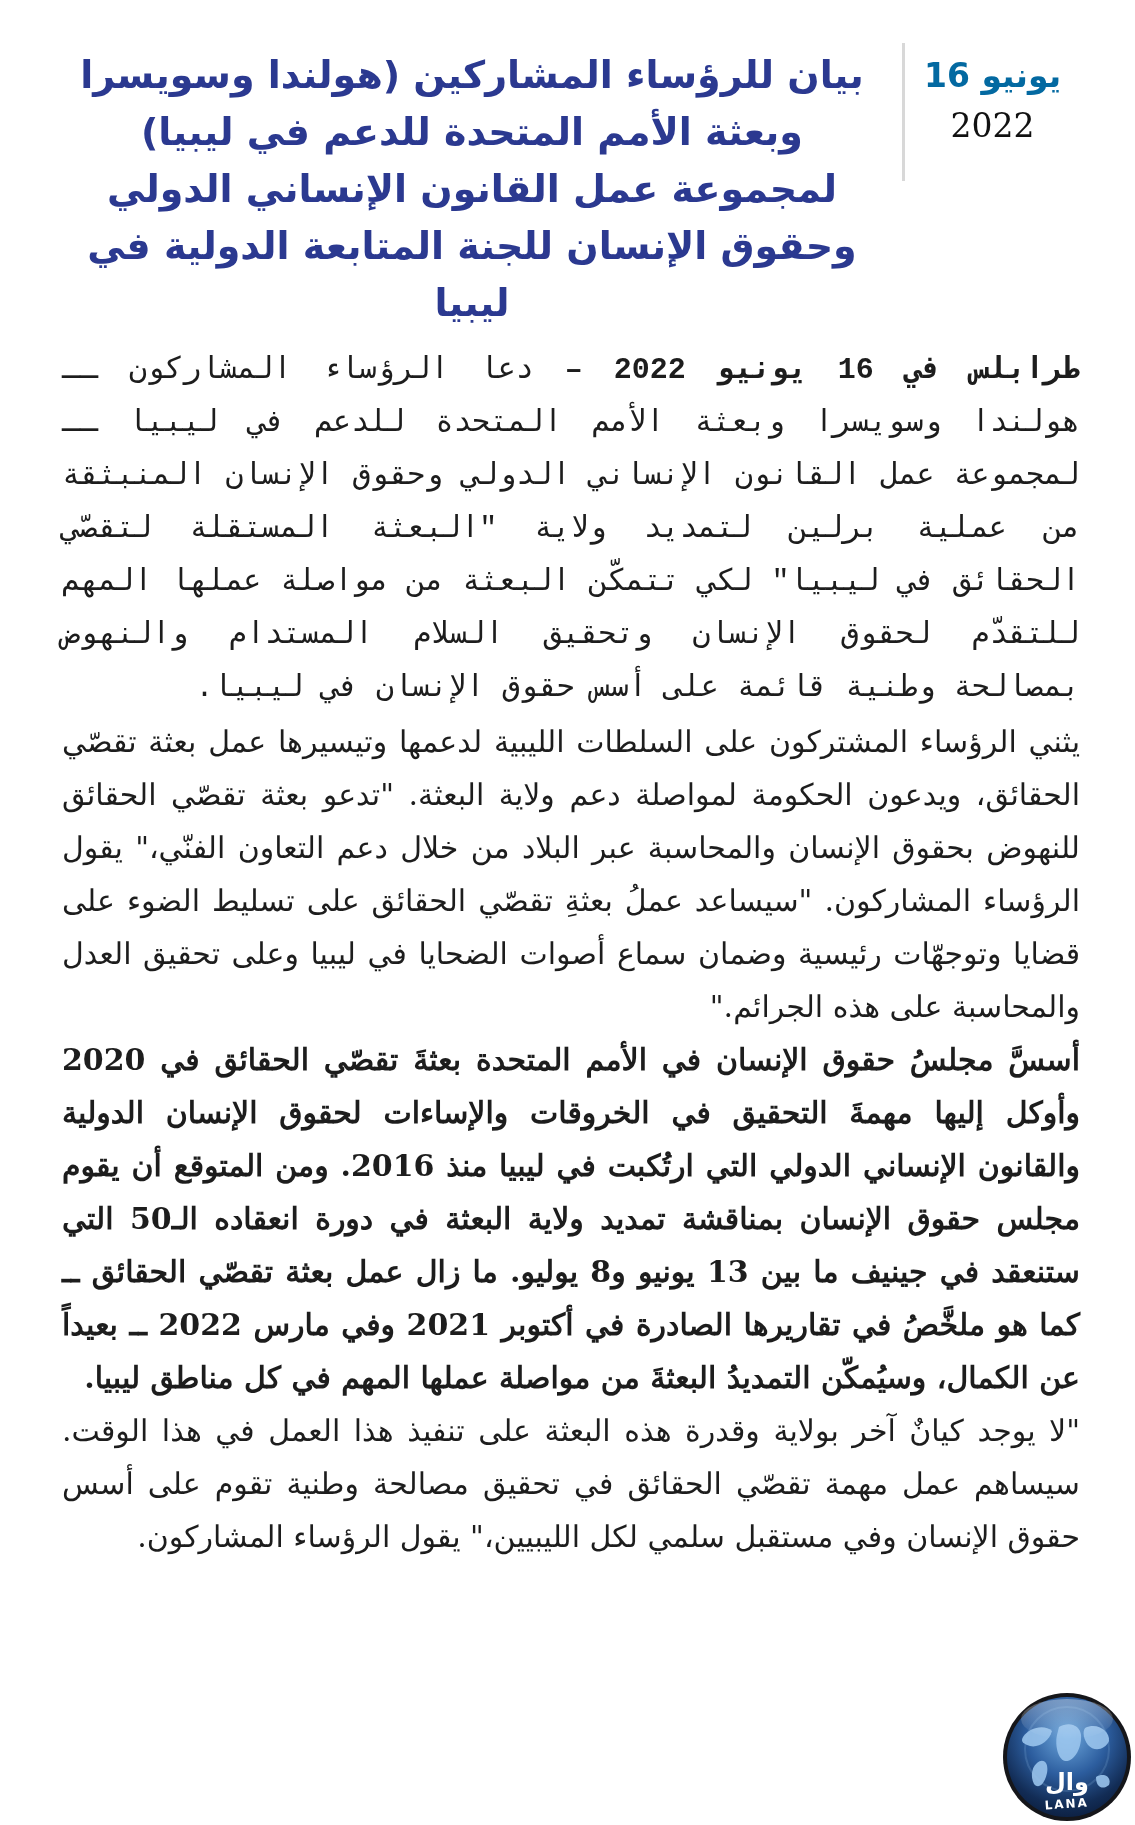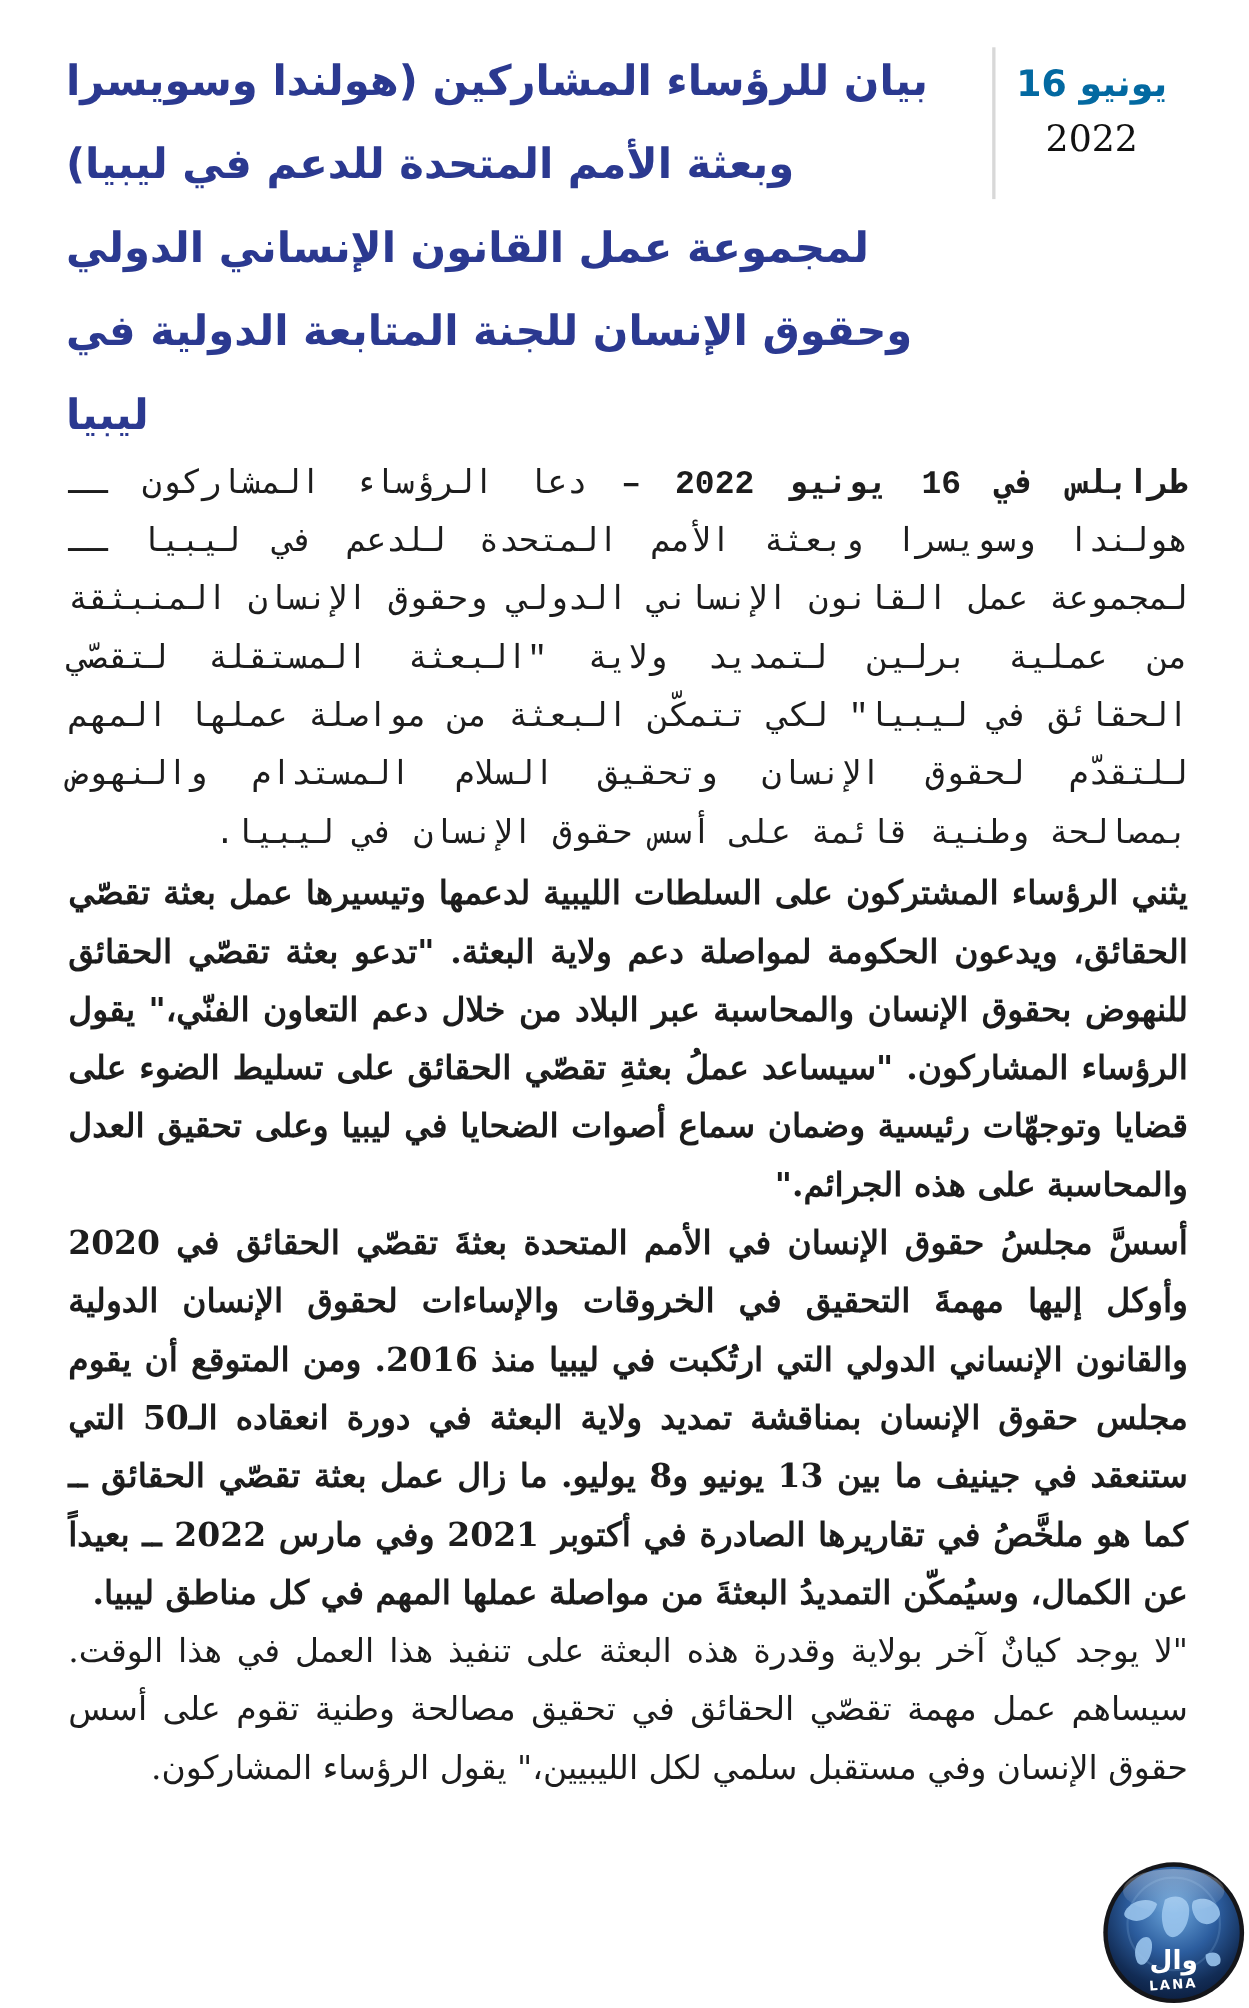--- a/index.html
+++ b/index.html
@@ -39,26 +39,26 @@
   }
   .vdivider {
     flex:0 0 3px;
     height:138px;
     margin-top:8px;
     margin-left:18px;
     background:#d8d8d8;
   }
   .title {
     flex:1;
-    margin:0;
+    margin:12px;
     font-family:"DejaVu Sans", sans-serif;
     font-weight:bold;
     font-size:38px;
-    line-height:76px;
-    text-align:left;
+    line-height:57px;
+    text-align:center;
     color:#2b3990;
   }
   .subtitle {
     margin:16px 55px 0 60px;
     text-align:center;
     font-weight:bold;
     font-size:31px;
     line-height:53px;
     color:#1c1c1c;
   }
@@ -66,21 +66,21 @@
     padding:0 55px 0 62px;
     font-size:30px;
   }
   .article-body p {
     margin:0;
     text-align:justify;
     line-height:53px;
     color:#1d1d1d;
   }
   .p1 { margin-top:138px;font-family:Liberation Mono, monospace; }
-  .p2 { margin-top:38px;font-weight:bold; }
+  .p2 { margin-top:38px; }
   .p3 { margin-top:32px;font-weight:bold; }
   .p4 { margin-top:60px; }
   .lead { font-weight:bold; }
   .globe {
     position:absolute;
     right:2px;
     bottom:2px;
     width:132px;
     height:132px;
   }

